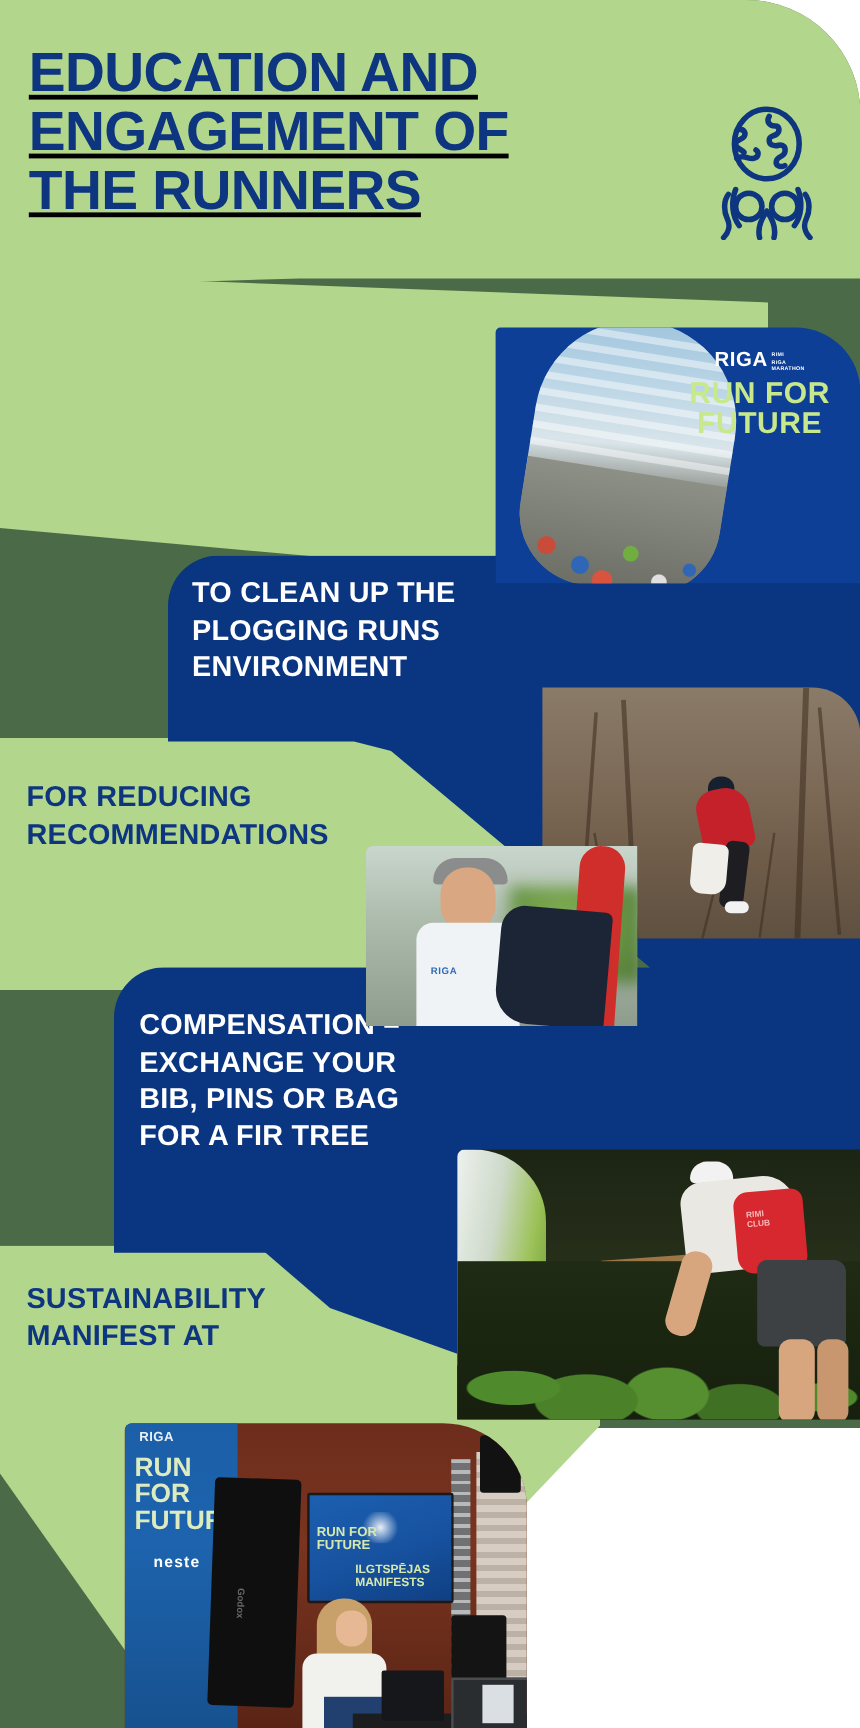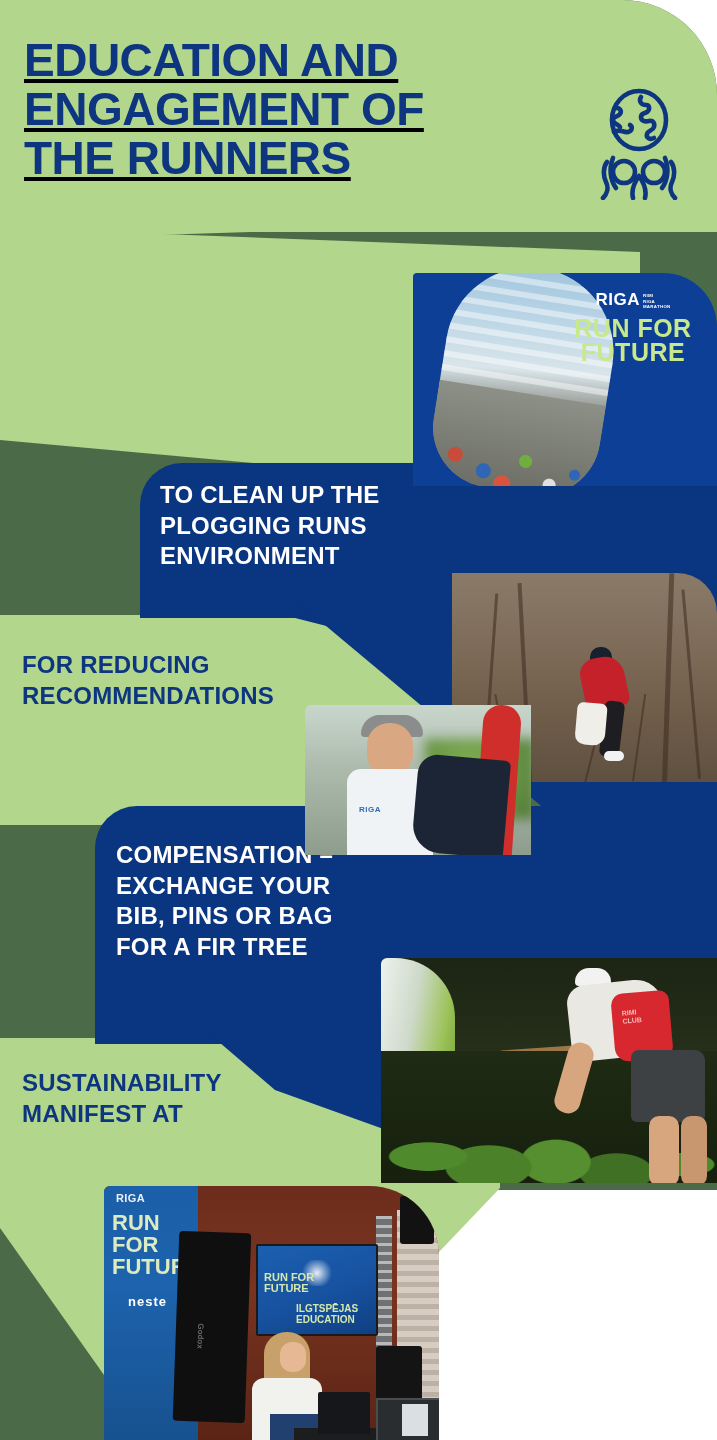--- a/index.html
+++ b/index.html
@@ -694,21 +694,21 @@
     <div class="ex-truss"></div>
     <div class="ex-speaker"></div>
     <div class="ex-screen">
       <div class="ex-screen-glow"></div>
       <div class="ex-screen-rff">
         <div>RUN FOR</div>
         <div>FUTURE</div>
       </div>
       <div class="ex-screen-mani">
         <div>ILGTSPĒJAS</div>
-        <div>EDUCATION</div>
+        <div>MANIFESTS</div>
       </div>
     </div>
     <div class="ex-softbox">
       <div class="ex-softbox-label">Godox</div>
     </div>
     <div class="ex-speaker2"></div>
     <div class="ex-person-hair"></div>
     <div class="ex-person-face"></div>
     <div class="ex-person-jacket"></div>
     <div class="ex-person-dress"></div>

